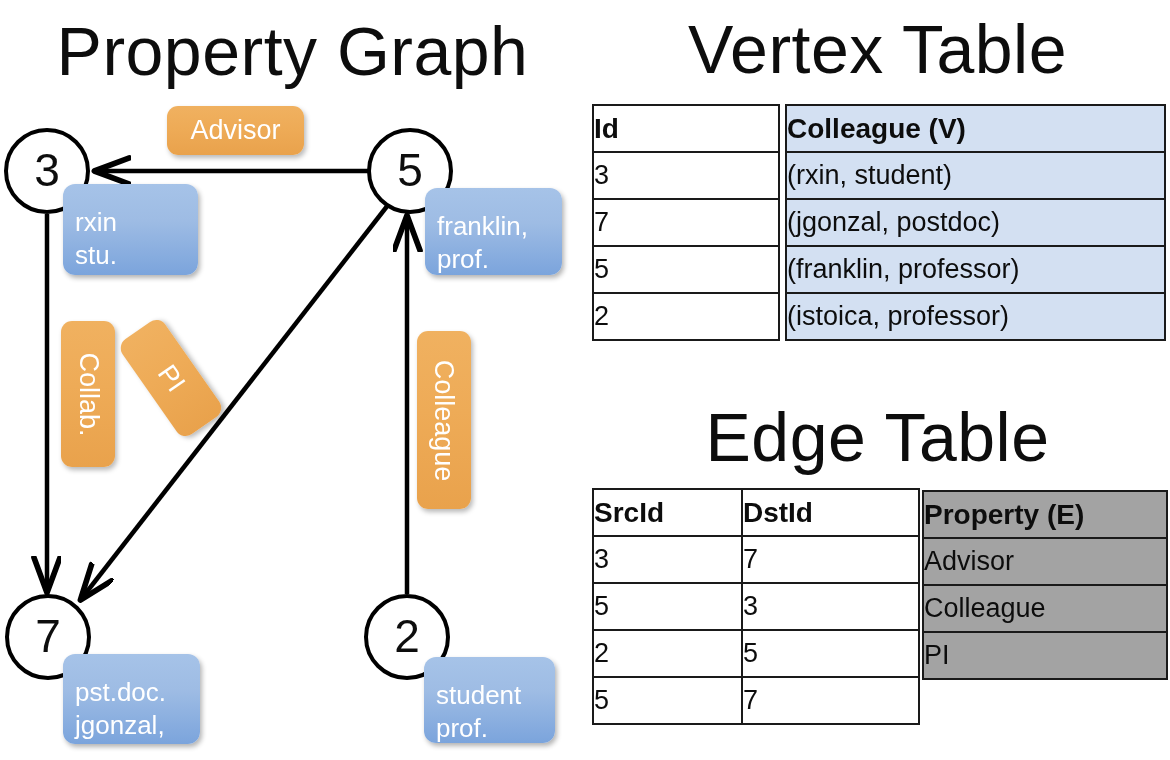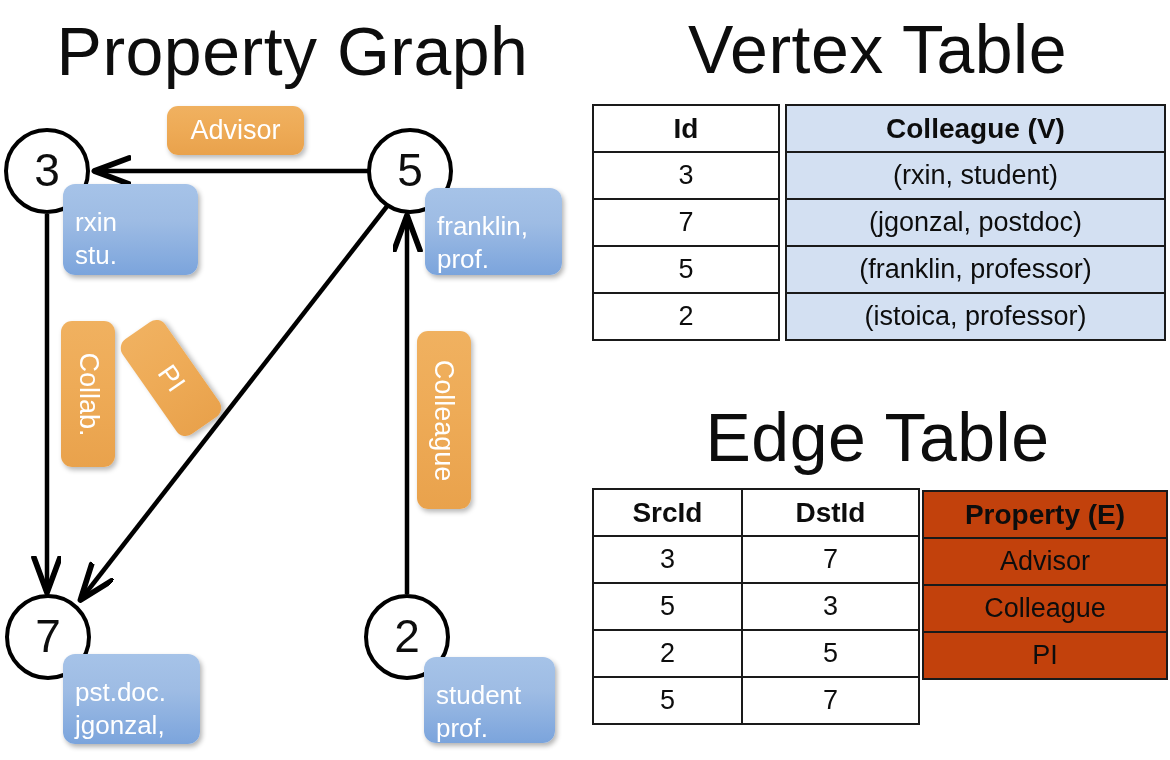--- a/index.html
+++ b/index.html
@@ -108,38 +108,38 @@
   
   .tbl {
     position: absolute;
     border-collapse: collapse;
     font-family: "Liberation Sans", sans-serif;
     font-weight: 300;
     table-layout: fixed;
   }
   .tbl td, .tbl th {
     border: 2px solid #1a1a1a;
-    text-align: center;
+    text-align: left;
     font-weight: 300;
     font-size: 27px;
     color: #0d0d0d;
     padding: 0;
     height: 47px;
     box-sizing: border-box;
     white-space: nowrap;
     overflow: hidden;
   }
   .tbl th {
     font-weight: bold;
     font-size: 28px;
   }
   .hdr-id { font-weight: bold !important; }
 
   .cell-blue { background: #d3e0f2; }
-  .cell-peach { background: #c2410c; }
+  .cell-peach { background: #a3a3a3; }
   .cell-white { background: #ffffff; }
 
   
   #vertex-id-table    { left: 592px; top: 104px; width: 188px; }
   #vertex-prop-table  { left: 785px; top: 104px; width: 381px; }
   
   #edge-srcdst-table  { left: 592px; top: 488px; width: 328px; }
   #edge-prop-table    { left: 922px; top: 490px; width: 246px; }
 </style>
 </head>

